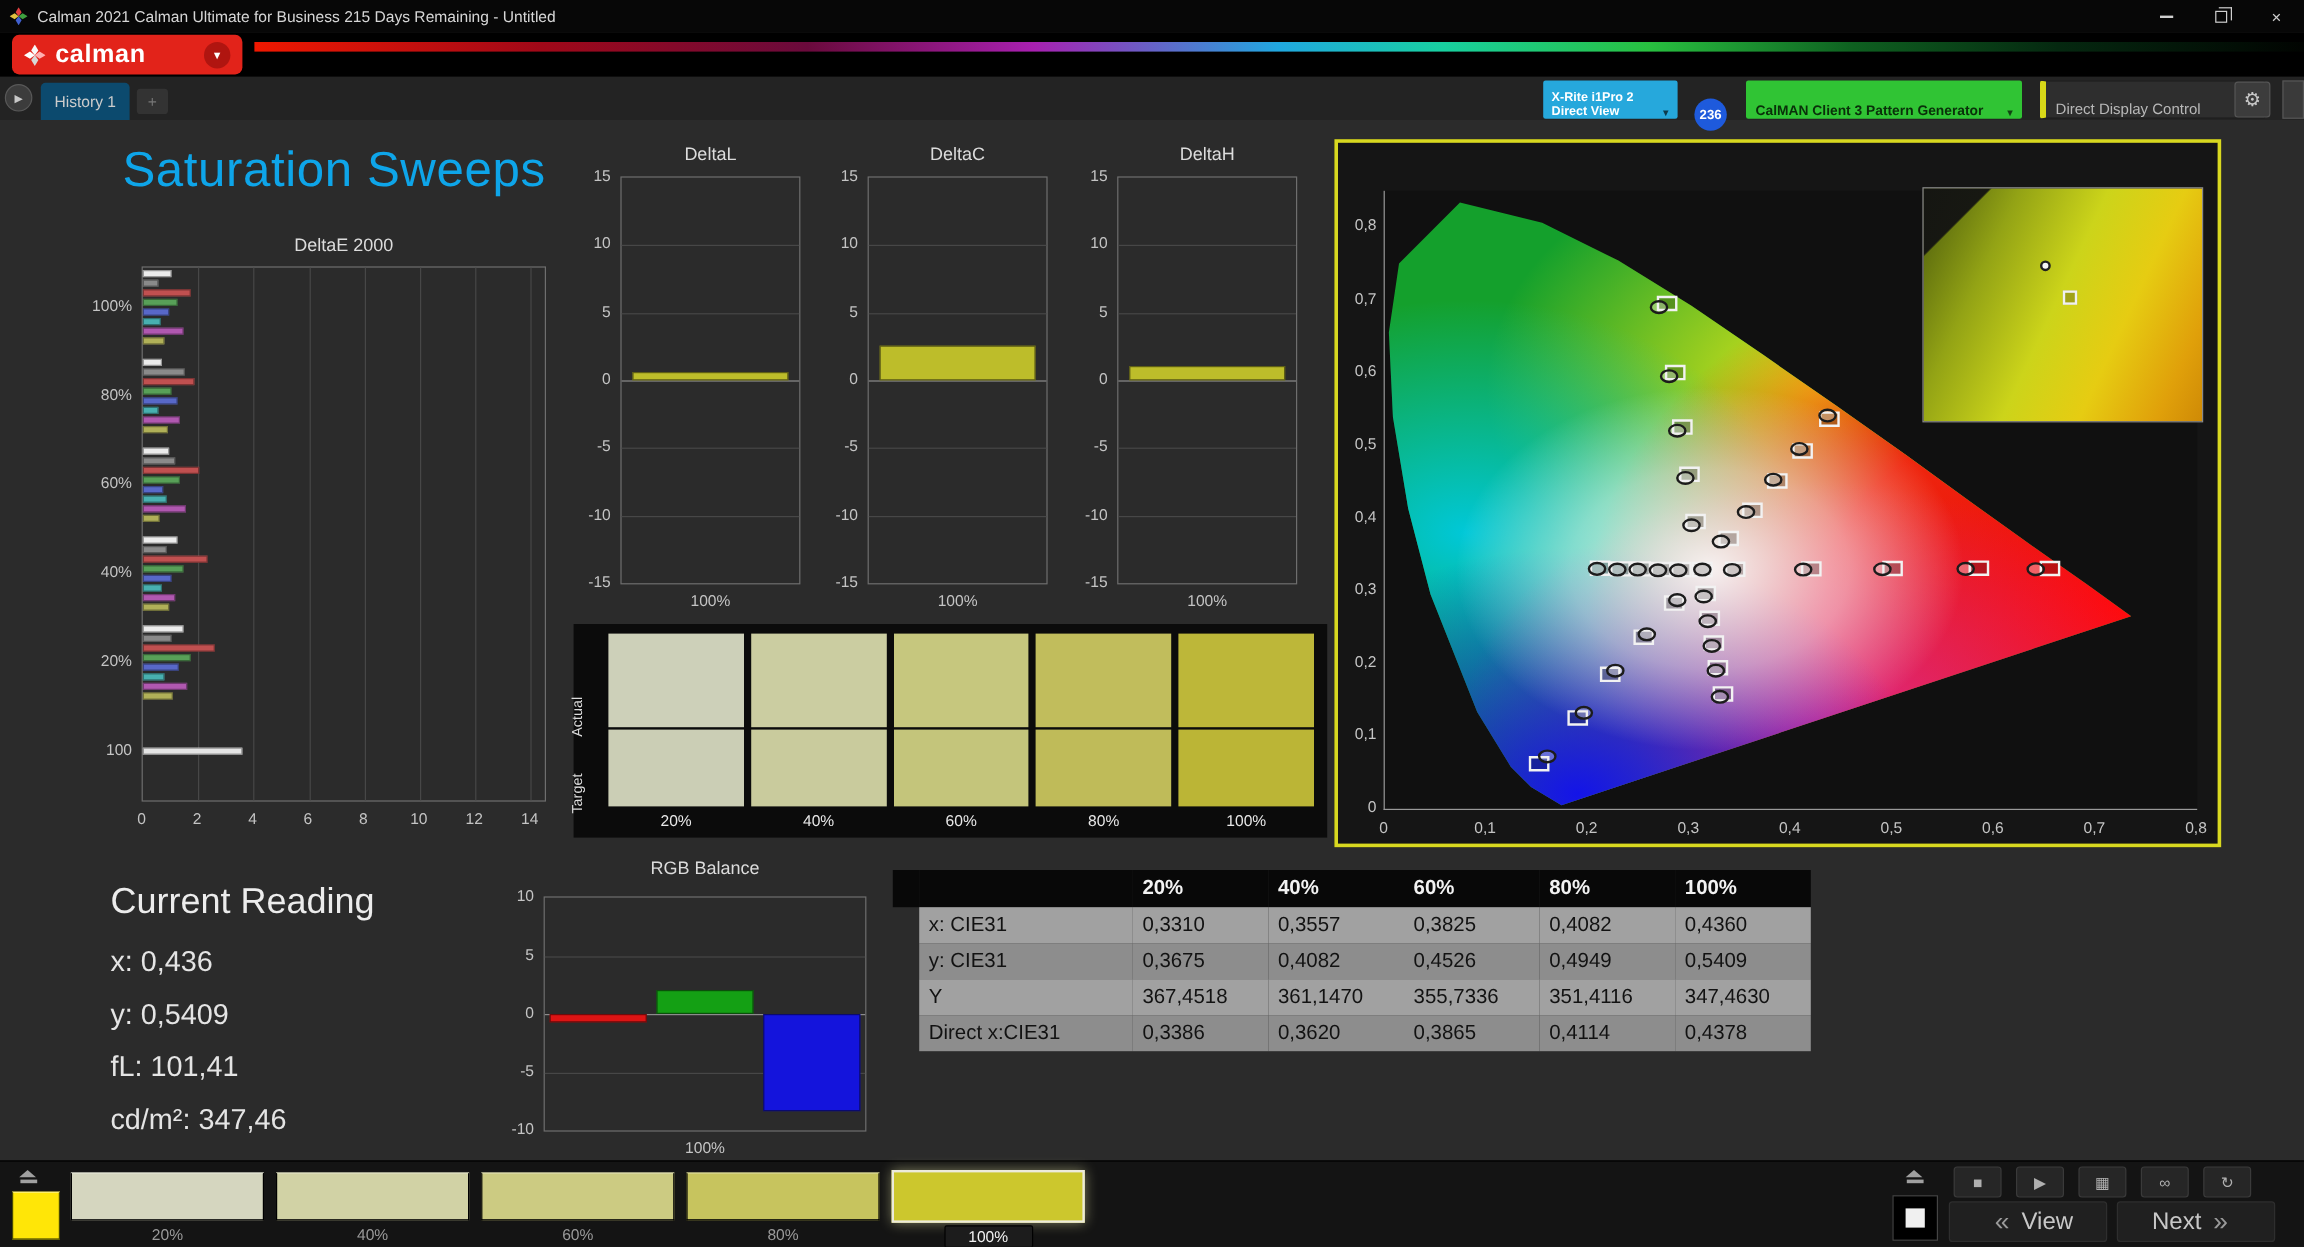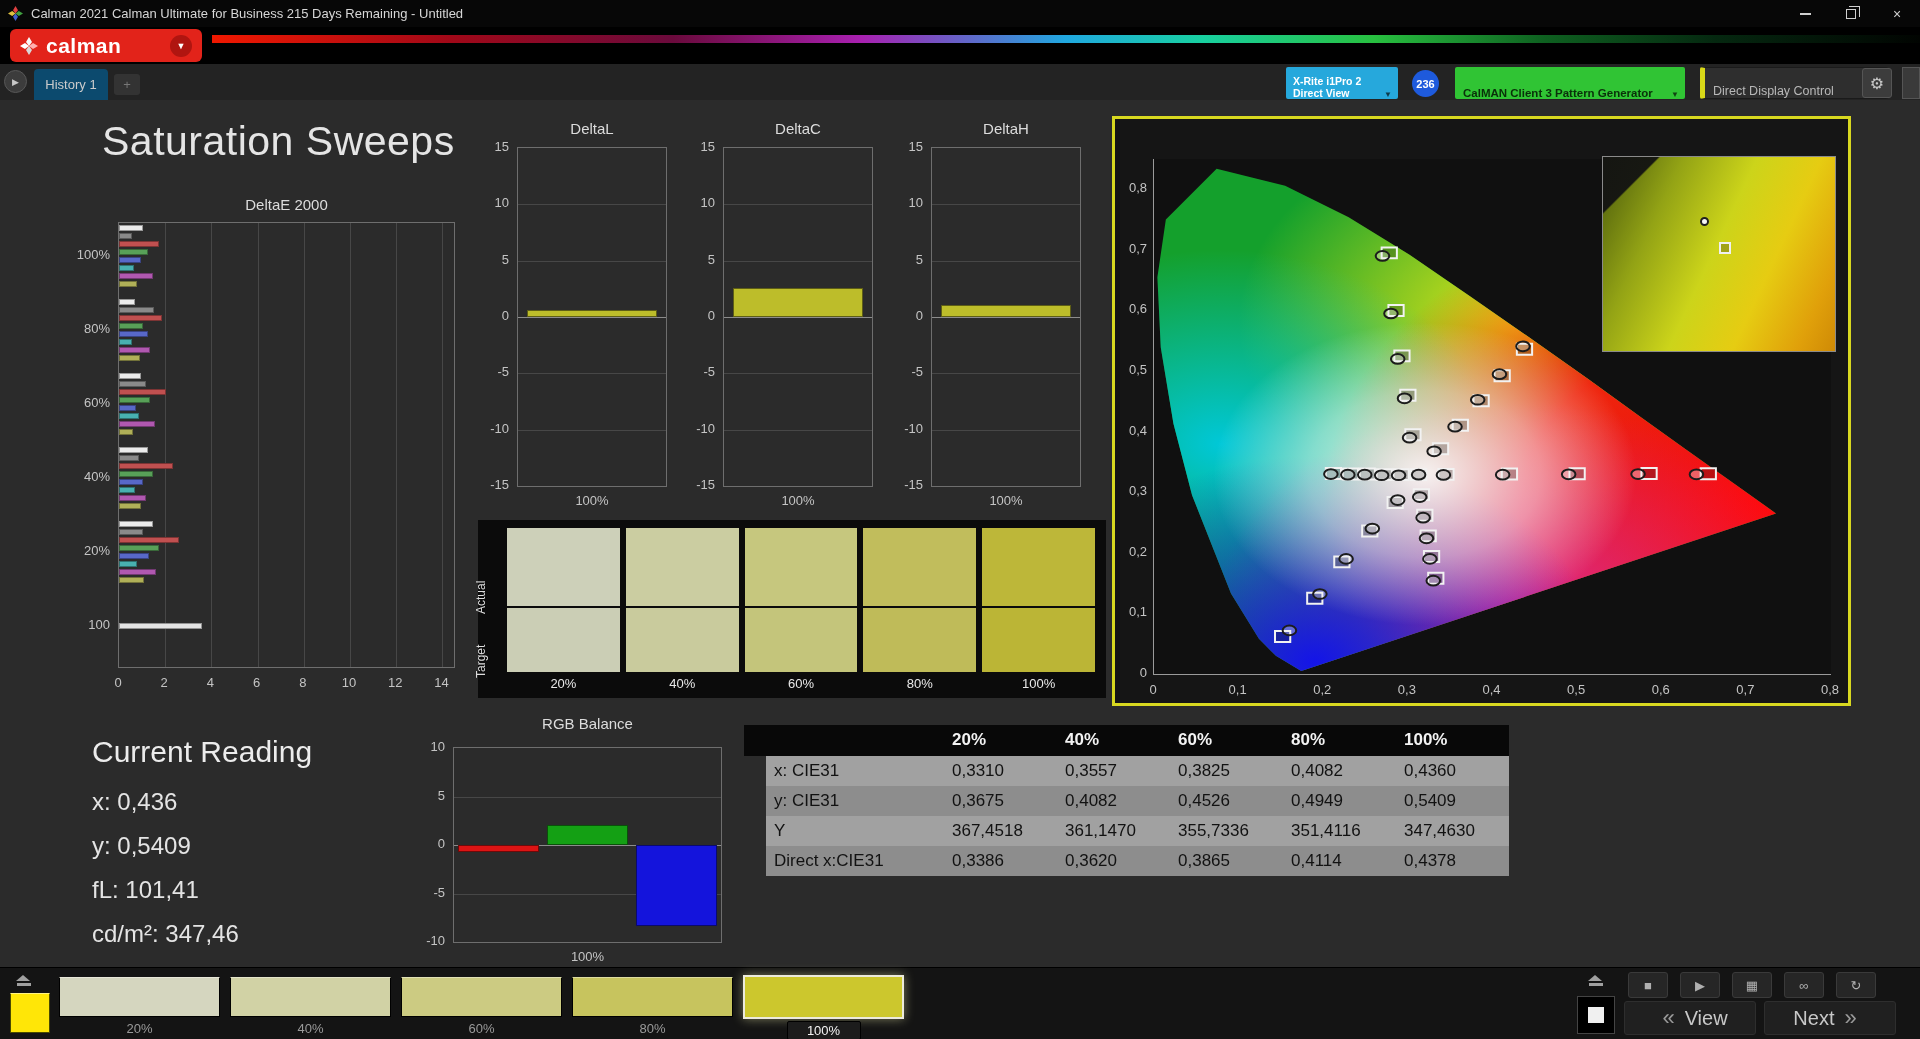--- a/index.html
+++ b/index.html
@@ -26,29 +26,29 @@
   
   .tabbar{position:absolute;left:0;top:64px;width:1920px;height:36px;background:#232323}
   .panel-arrow{position:absolute;left:4px;top:6px;width:23px;height:23px;border-radius:50%;background:#3c3c3c;border:1px solid #585858;color:#c8c8c8;font-size:9px;display:flex;align-items:center;justify-content:center}
   .tab{position:absolute;left:34px;top:5px;width:74px;height:31px;background:#0c4a6e;border-radius:4px 4px 0 0;color:#cccccc;font-size:13px;display:flex;align-items:center;justify-content:center}
   .addtab{position:absolute;left:114px;top:10px;width:26px;height:21px;background:#333;border-radius:3px;color:#777;font-size:13px;display:flex;align-items:center;justify-content:center}
   .dd{position:absolute;top:3px;height:32px;display:flex;align-items:flex-end;border-radius:2px;font-weight:bold}
   .dd .darr{margin-left:auto;font-size:8px;padding:0 6px;color:rgba(0,0,0,.65)}
   .dd-meter{left:1286px;width:112px;background:#26a8dc;color:#fff;padding-left:7px}
   .dd-meter .l2{display:block;font-weight:bold}
   .dd-meter .lines{font-size:10.5px;line-height:12px}
-  .badge{position:absolute;left:1412px;top:6px;width:27px;height:27px;border-radius:50%;background:#1e5adc;color:#fff;font-size:11px;font-weight:bold;display:flex;align-items:center;justify-content:center}
+  .badge{position:absolute;left:1412px;top:18px;width:27px;height:27px;border-radius:50%;background:#1e5adc;color:#fff;font-size:11px;font-weight:bold;display:flex;align-items:center;justify-content:center}
   .dd-pattern{left:1455px;width:230px;background:#30c434;color:#0a300a;font-size:11.5px;padding-left:8px}
   .dd-display{left:1700px;width:188px;background:#2e2e2e;border:1px solid #1a1a1a;border-left:5px solid #d8d818;color:#b8b8b8;font-size:12.5px;font-weight:normal;padding-left:8px}
   .dd-display .darr{color:#888}
   .gearbtn{position:absolute;left:1862px;top:4px;width:30px;height:30px;background:#3c3c3c;border:1px solid #555;border-radius:3px;color:#c8c8c8;font-size:16px;display:flex;align-items:center;justify-content:center}
   .sliver{position:absolute;left:1902px;top:3px;width:18px;height:32px;background:#3a3a3a;border:1px solid #555}
 
   
-  .page-title{position:absolute;left:102px;top:118px;font-size:41px;font-weight:300;color:#e5e5e5;letter-spacing:.5px}
+  .page-title{position:absolute;left:102px;top:118px;font-size:41px;font-weight:300;color:#0ea5e9;letter-spacing:.5px}
 
   .chart{position:absolute}
   .chart .ctitle{position:absolute;text-align:center;font-size:15px;color:#dcdcdc}
   .chart .plot{position:absolute;border:1px solid #6e6e6e}
   .chart .xlabel{position:absolute;text-align:center;font-size:13px;color:#c4c4c4}
   .tick{position:absolute;font-size:13px;color:#c4c4c4;line-height:18px}
   .vgrid{position:absolute;top:0;bottom:0;width:1px;background:#474747}
   .hgrid{position:absolute;left:0;right:0;height:1px;background:#474747}
   .hgrid.zero{background:#8c8c8c}
   .hbar{position:absolute;left:0;height:6px;box-shadow:inset 0 0 0 1px rgba(0,0,0,.35);background-image:linear-gradient(180deg,rgba(255,255,255,.25),rgba(0,0,0,.2))}

